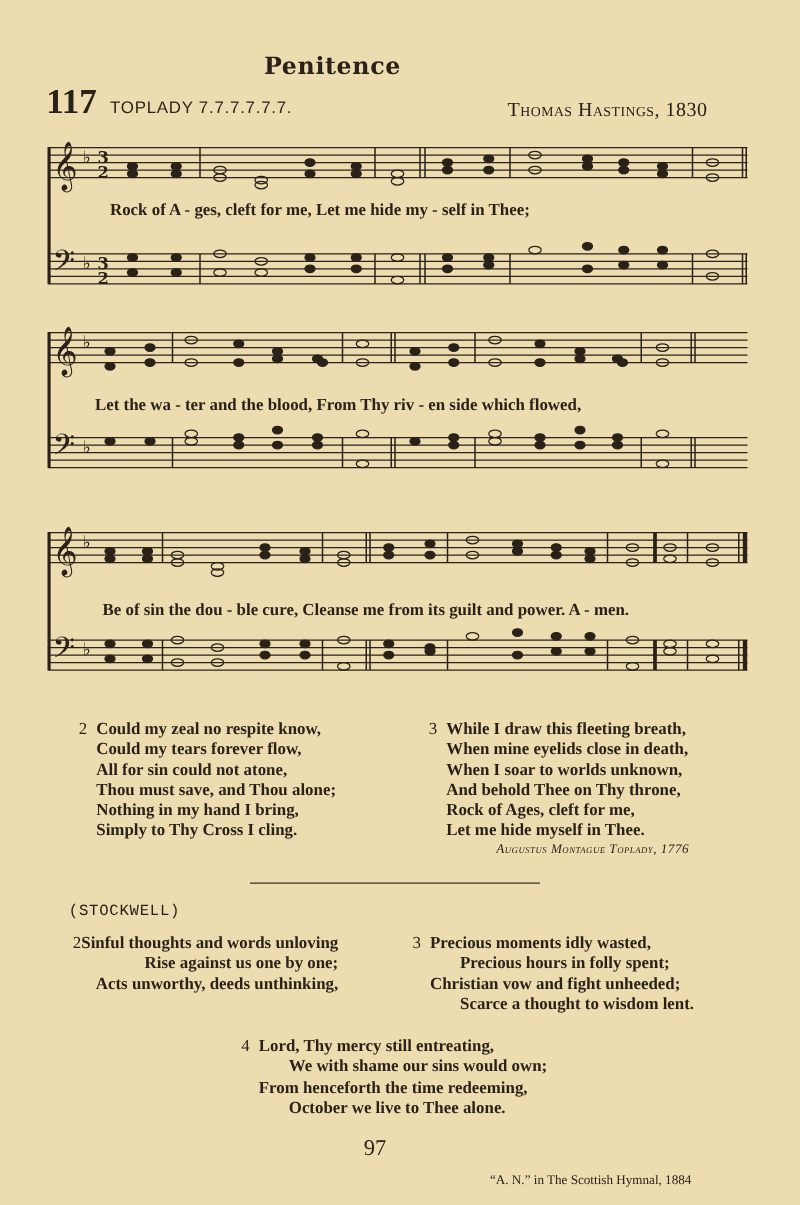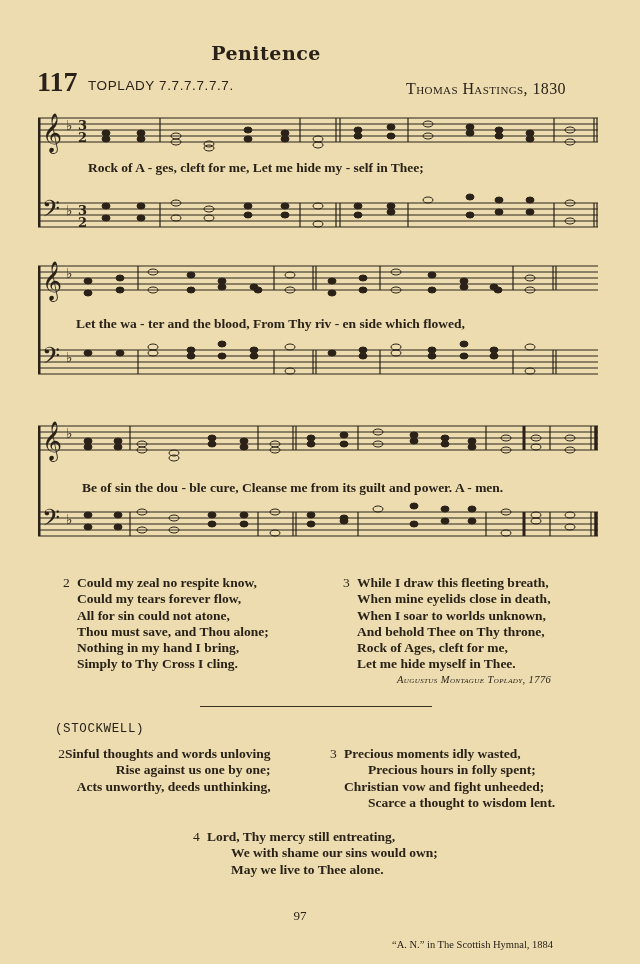--- a/index.html
+++ b/index.html
@@ -46,21 +46,21 @@
     position: absolute; font-family: "Liberation Serif", serif; font-size: 10.5px;
     font-variant: small-caps; letter-spacing: 0.4px; white-space: nowrap;
   }
   .rule { position: absolute; top: 706px; left: 200px; width: 232px; height: 1px; background: #3a3020; }
   .stockwell {
     position: absolute; top: 722px; left: 55px;
     font-family: Liberation Mono, monospace; font-size: 12.5px; letter-spacing: 0.6px;
   }
   .pagenum {
     position: absolute; top: 908px; left: 0; width: 600px; text-align: center;
-    font-family: "Liberation Serif", serif; font-size: 13px;
+    font-family: "Liberation Serif", serif; font-size: 18px;
   }
 </style>
 </head>
 <body>
 
 <div class="page">
 
   <div class="title">Penitence</div>
   <div class="hymn-num">117</div>
   <div class="tune">TOPLADY  7.7.7.7.7.7.</div>
@@ -407,19 +407,20 @@
   <div class="verse" style="top:746px;left:330px;">
     <div class="line"><span class="num">3</span><span>Precious moments idly wasted,</span></div>
     <div class="line indent2">Precious hours in folly spent;</div>
     <div class="line indent1">Christian vow and fight unheeded;</div>
     <div class="line indent2">Scarce a thought to wisdom lent.</div>
   </div>
 
   <div class="verse" style="top:829px;left:193px;">
     <div class="line"><span class="num">4</span><span>Lord, Thy mercy still entreating,</span></div>
     <div class="line indent2">We with shame our sins would own;</div>
-    <div class="line indent2">May we live to Thee alone.</div>
+    <div class="line indent1">From henceforth the time redeeming,</div>
+    <div class="line indent2">October we live to Thee alone.</div>
   </div>
 
   <div class="attr" style="top:892px;left:392px;font-variant:normal;letter-spacing:0;margin-top:47px;">“A. N.” in The Scottish Hymnal, 1884</div>
 
   <div class="pagenum">97</div>
 </div>
 
 </body></html>

